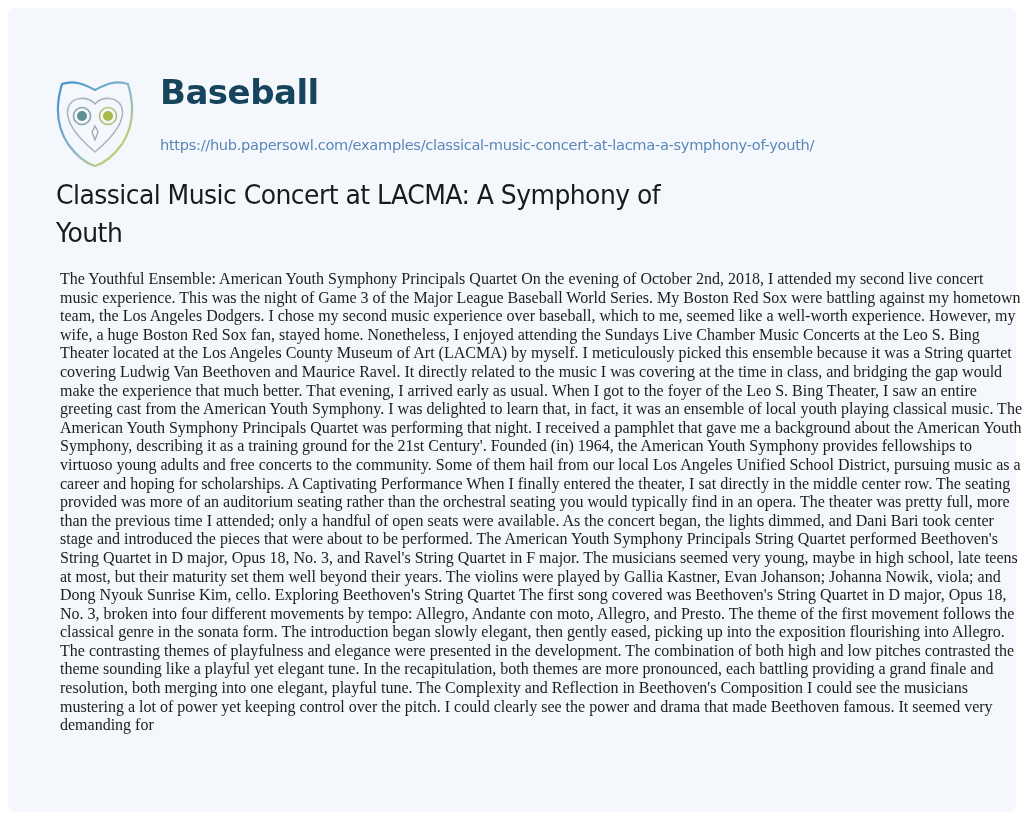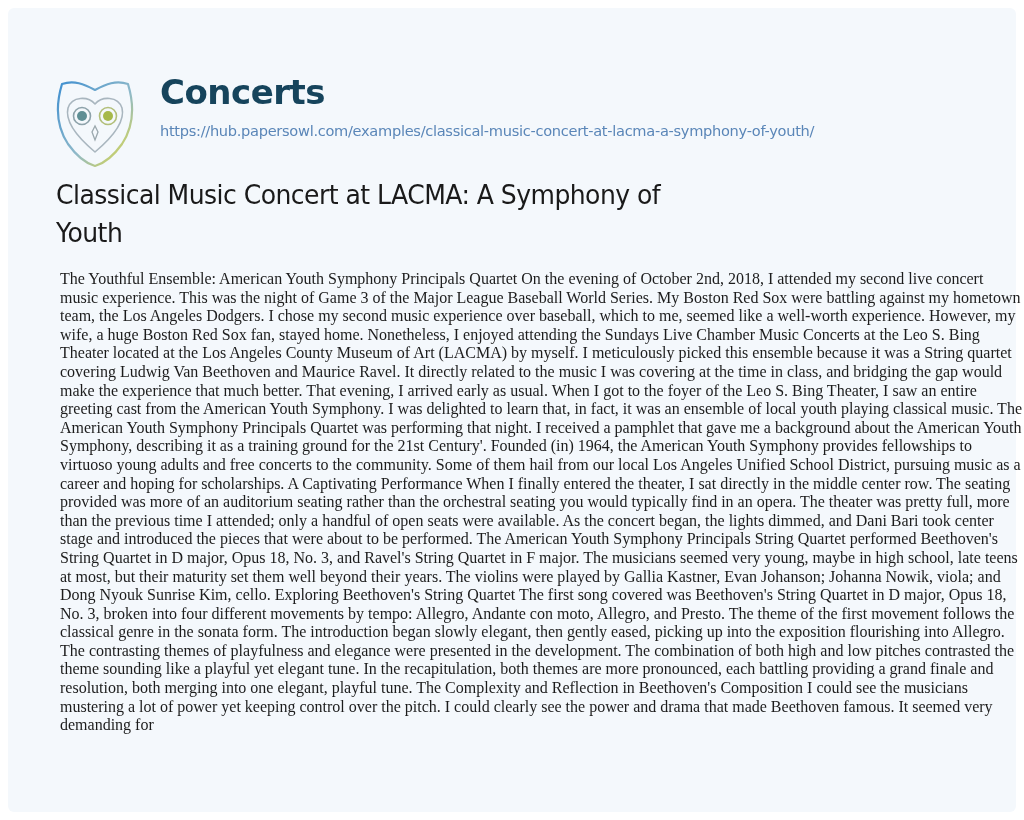--- a/index.html
+++ b/index.html
@@ -41,21 +41,21 @@
       font-weight: bold;
       font-size: 34px;
       color: #16445c;
       letter-spacing: -0.5px;
       line-height: 44px;
     }
     .brand-url {
       font-family: "DejaVu Sans", sans-serif;
       font-size: 14.6px;
       color: #5a86b8;
-      margin-top: 8px;
+      margin-top: 22px;
       white-space: nowrap;
       letter-spacing: -0.3px;
       text-decoration: none;
       display: block;
     }
     .title {
       position: absolute;
       left: 48px;
       top: 168px;
       width: 670px;
@@ -102,21 +102,21 @@
       <path d="M43 30 C36 22, 20 22, 16 34 C13 46, 24 62, 43 78 C62 62, 73 46, 70 34 C66 22, 50 22, 43 30 Z" fill="none" stroke="#a9b6bf" stroke-width="1.6" stroke-linejoin="round"></path>
 
       <circle cx="30" cy="42" r="8.5" fill="none" stroke="#8da2aa" stroke-width="1.6"></circle>
       <circle cx="30" cy="42" r="5" fill="#5f8f95"></circle>
       <circle cx="56" cy="42" r="8.5" fill="none" stroke="#b2bf7a" stroke-width="1.6"></circle>
       <circle cx="56" cy="42" r="5" fill="#a6b94a"></circle>
 
       <path d="M43 52 L40 58 L43 66 L46 58 Z" fill="none" stroke="#9aa7ad" stroke-width="1.3"></path>
     </svg>
     <div class="brand-text">
-      <div class="brand-name">Concerts</div>
+      <div class="brand-name">Baseball</div>
       <a class="brand-url">https://hub.papersowl.com/examples/classical-music-concert-at-lacma-a-symphony-of-youth/</a>
     </div>
   </div>
 
   <h1 class="title">Classical Music Concert at LACMA: A Symphony of Youth</h1>
 
   <p class="body-text">The Youthful Ensemble: American Youth Symphony Principals Quartet On the evening of October 2nd, 2018, I attended my second live concert music experience. This was the night of Game 3 of the Major League Baseball World Series. My Boston Red Sox were battling against my hometown team, the Los Angeles Dodgers. I chose my second music experience over baseball, which to me, seemed like a well-worth experience. However, my wife, a huge Boston Red Sox fan, stayed home. Nonetheless, I enjoyed attending the Sundays Live Chamber Music Concerts at the Leo S. Bing Theater located at the Los Angeles County Museum of Art (LACMA) by myself. I meticulously picked this ensemble because it was a String quartet covering Ludwig Van Beethoven and Maurice Ravel. It directly related to the music I was covering at the time in class, and bridging the gap would make the experience that much better. That evening, I arrived early as usual. When I got to the foyer of the Leo S. Bing Theater, I saw an entire greeting cast from the American Youth Symphony. I was delighted to learn that, in fact, it was an ensemble of local youth playing classical music. The American Youth Symphony Principals Quartet was performing that night. I received a pamphlet that gave me a background about the American Youth Symphony, describing it as a training ground for the 21st Century'. Founded (in) 1964, the American Youth Symphony provides fellowships to virtuoso young adults and free concerts to the community. Some of them hail from our local Los Angeles Unified School District, pursuing music as a career and hoping for scholarships. A Captivating Performance When I finally entered the theater, I sat directly in the middle center row. The seating provided was more of an auditorium seating rather than the orchestral seating you would typically find in an opera. The theater was pretty full, more than the previous time I attended; only a handful of open seats were available. As the concert began, the lights dimmed, and Dani Bari took center stage and introduced the pieces that were about to be performed. The American Youth Symphony Principals String Quartet performed Beethoven's String Quartet in D major, Opus 18, No. 3, and Ravel's String Quartet in F major. The musicians seemed very young, maybe in high school, late teens at most, but their maturity set them well beyond their years. The violins were played by Gallia Kastner, Evan Johanson; Johanna Nowik, viola; and Dong Nyouk Sunrise Kim, cello. Exploring Beethoven's String Quartet The first song covered was Beethoven's String Quartet in D major, Opus 18, No. 3, broken into four different movements by tempo: Allegro, Andante con moto, Allegro, and Presto. The theme of the first movement follows the classical genre in the sonata form. The introduction began slowly elegant, then gently eased, picking up into the exposition flourishing into Allegro. The contrasting themes of playfulness and elegance were presented in the development. The combination of both high and low pitches contrasted the theme sounding like a playful yet elegant tune. In the recapitulation, both themes are more pronounced, each battling providing a grand finale and resolution, both merging into one elegant, playful tune. The Complexity and Reflection in Beethoven's Composition I could see the musicians mustering a lot of power yet keeping control over the pitch. I could clearly see the power and drama that made Beethoven famous. It seemed very demanding for</p>
 
 </div>
 

